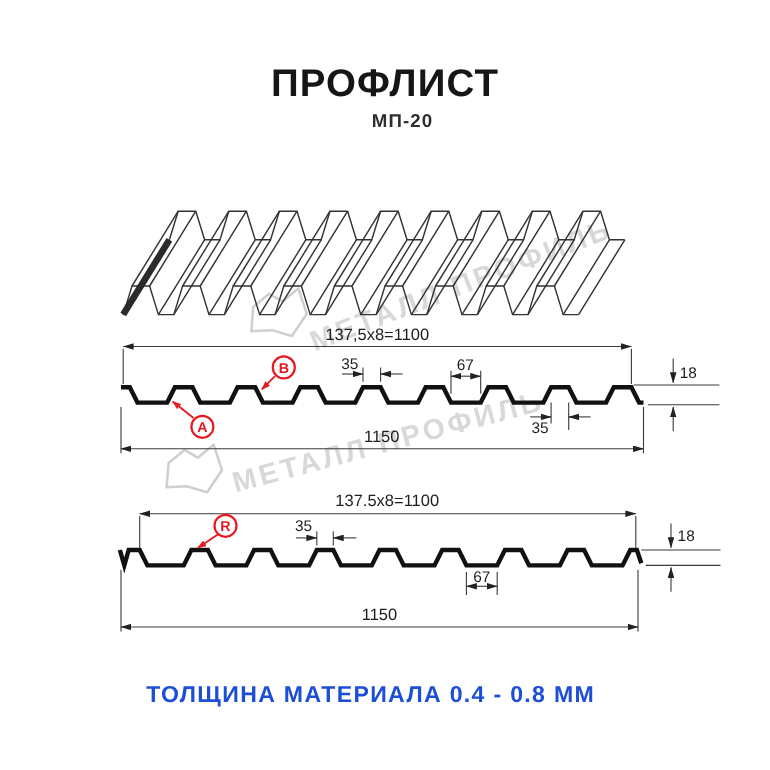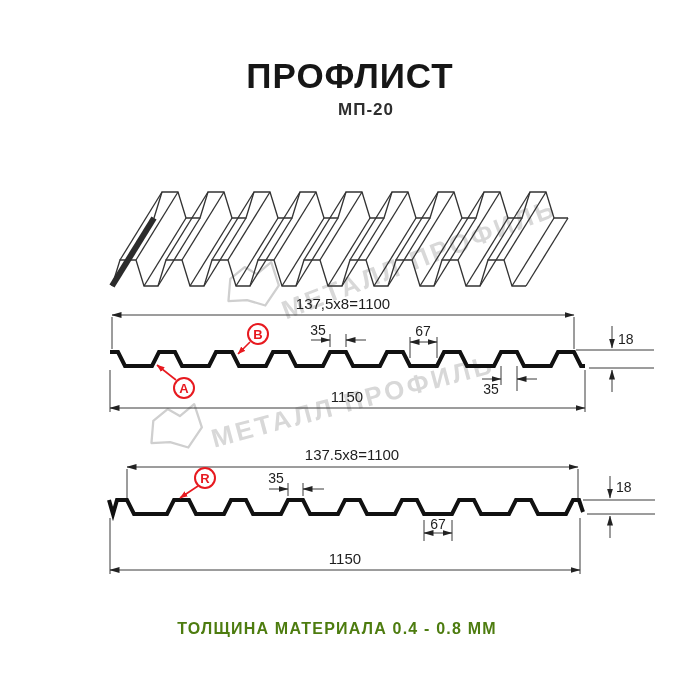--- a/index.html
+++ b/index.html
@@ -3,22 +3,22 @@
 <meta charset="utf-8">
 <style>
   html,body{margin:0;padding:0;background:#fff;}
   #page{position:relative;width:700px;height:700px;background:#ffffff;overflow:hidden;
         font-family:"Liberation Sans",sans-serif;color:#1c1c1c;}
   .abs{position:absolute;}
   .title{top:56px;left:0;width:700px;text-align:center;font-size:35px;font-weight:800;
          letter-spacing:1px;color:#161616;}
   .subtitle{top:100px;left:16px;width:700px;text-align:center;font-size:17px;font-weight:700;
             letter-spacing:1px;color:#2e2e2e;}
-  .footer{top:620px;left:0;width:674px;text-align:center;font-size:16px;font-weight:700;
-          letter-spacing:1.2px;color:#4d7c0f;}
+  .footer{top:620px;left:0;width:674px;text-align:center;font-size:21px;font-weight:700;
+          letter-spacing:1.2px;color:#1d4ed8;}
   .wm-text{font-size:26px;font-weight:700;letter-spacing:3px;color:#d8d8d8;white-space:nowrap;
            transform-origin:left center;z-index:1;}
   .wm1{left:283px;top:296px;transform:rotate(-21deg);}
   .wm2{left:212px;top:424px;transform:rotate(-15deg);}
   .wm-logo{z-index:1;}
   .lg1{left:224px;top:263px;transform:rotate(-6deg);}
   .lg2{left:147px;top:405px;transform:rotate(-6deg);}
   svg.draw{position:absolute;z-index:2;overflow:visible;}
   svg text{font-family:"Liberation Sans",sans-serif;fill:#1e1e1e;}
   .dimtxt{font-size:15px;}

